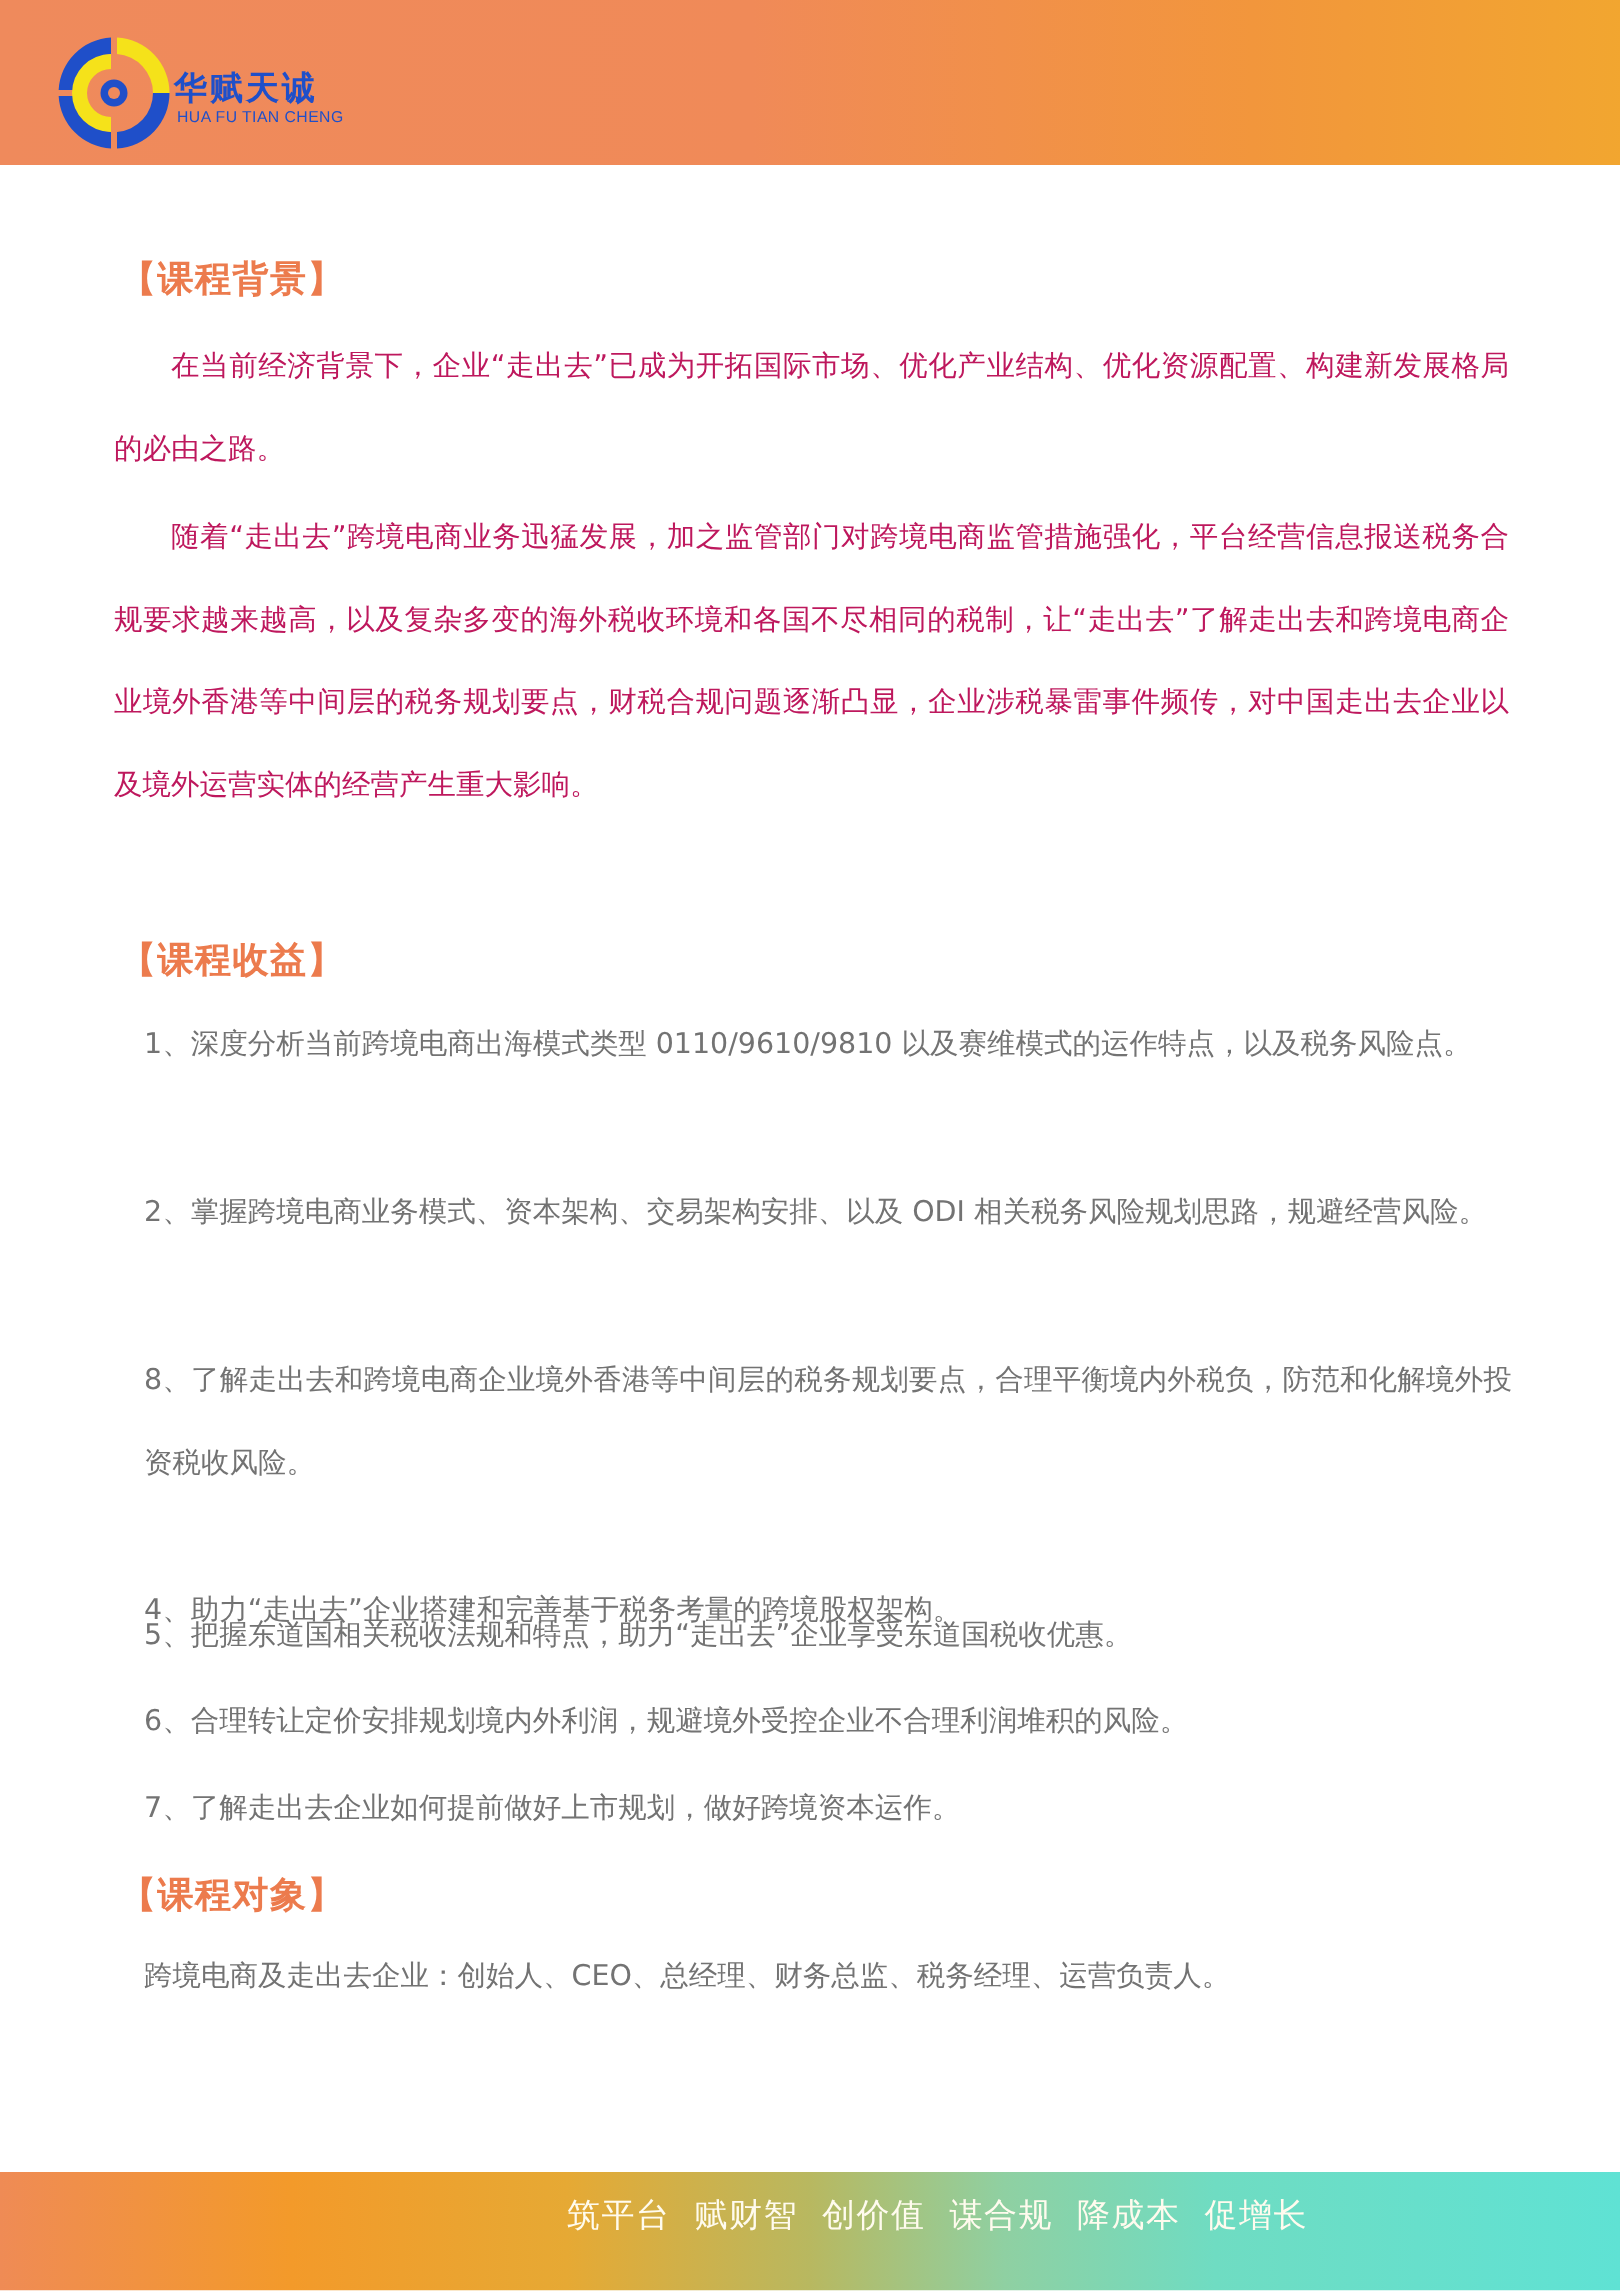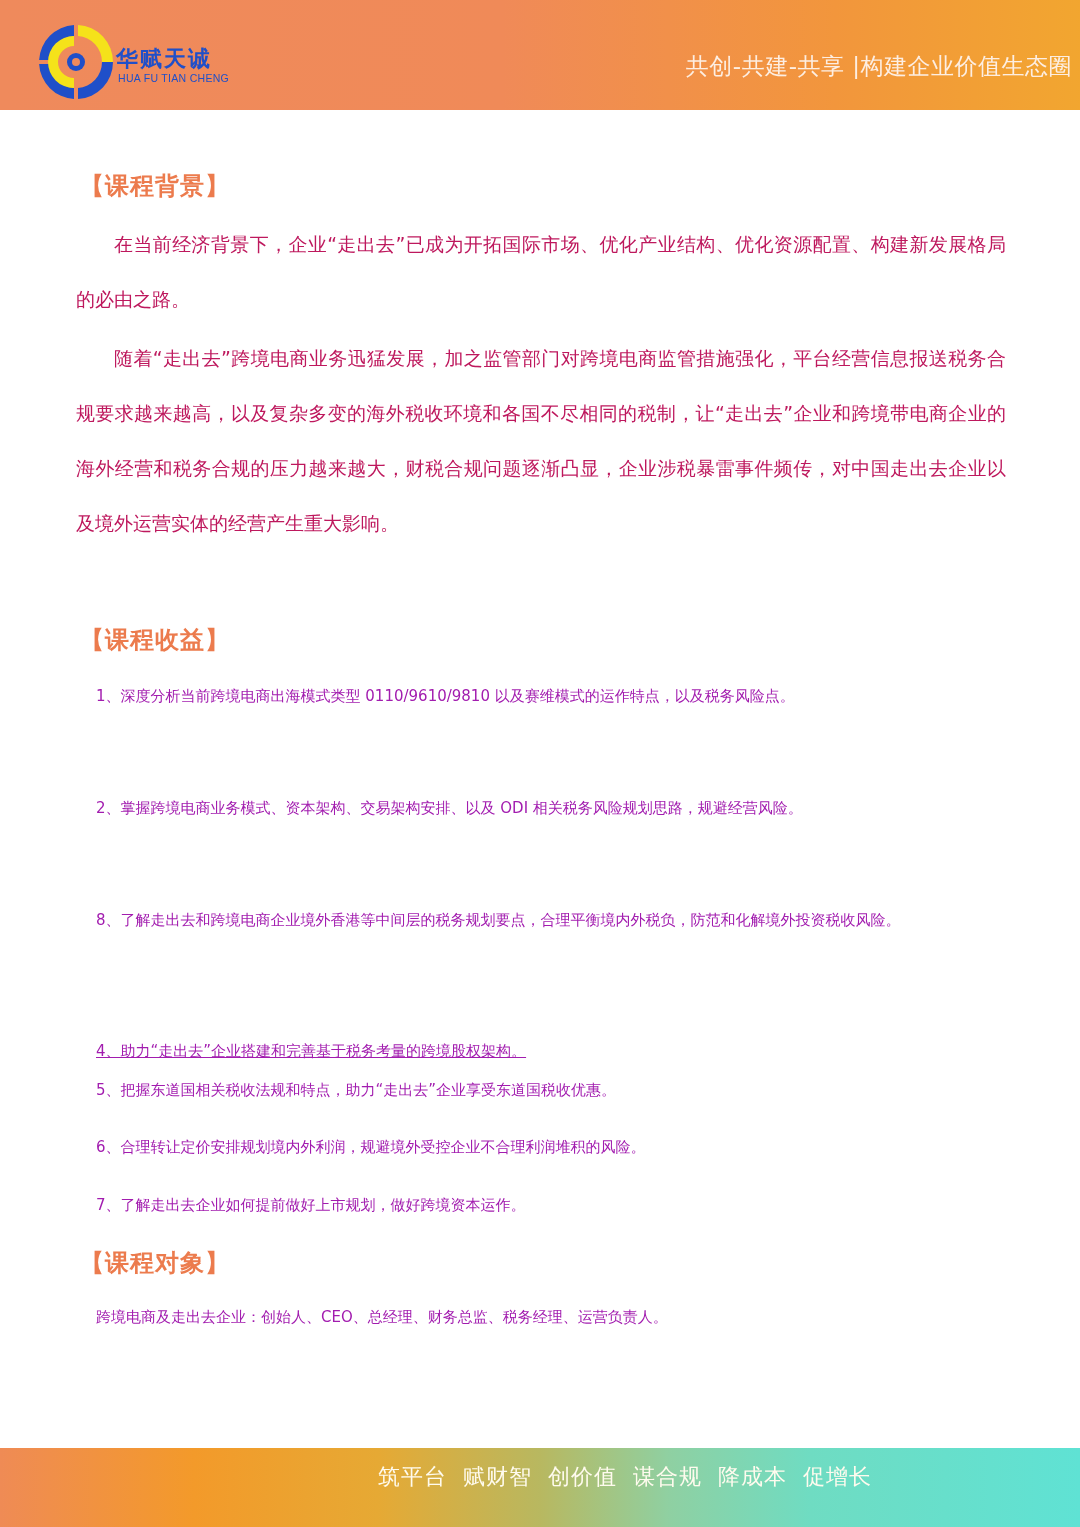--- a/index.html
+++ b/index.html
@@ -69,23 +69,23 @@
       font-size: 19px;
       line-height: 55px;
       color: #be185d;
       text-align: justify;
       text-indent: 2em;
     }
     .item {
       position: absolute;
       left: 96px;
       width: 912px;
-      font-size: 15px;
+      font-size: 19px;
       line-height: 55px;
-      color: #a21caf;
+      color: #737373;
       text-align: justify;
     }
 
     .footer {
       position: absolute;
       left: 0; top: 1448px;
       width: 1080px;
       height: 79px;
       background: linear-gradient(90deg, #ef8b55 0%, #f39a2a 18%, #e6a934 35%, #b8b860 50%, #8fd0a2 62%, #6fdcc2 75%, #5fe2d4 100%);
     }
@@ -111,32 +111,31 @@
     <path d="M42 3 A37 37 0 0 1 77 40 L66 40 A26 26 0 0 0 42 14 Z" fill="#f5e21a"></path>
     <path d="M77 40 A37 37 0 0 1 42 77 L42 66 A26 26 0 0 0 66 40 Z" fill="#1f4fc9"></path>
 
     <path d="M38 14 A26 26 0 0 0 38 66 L38 56 A16 16 0 0 1 38 24 Z" fill="#f5e21a"></path>
 
     <circle cx="40" cy="40" r="9" fill="#1f4fc9"></circle>
     <circle cx="40" cy="40" r="4" fill="#ef8a5c"></circle>
   </svg>
   <div class="brand-cn">华赋天诚</div>
   <div class="brand-en">HUA FU TIAN CHENG</div>
-  <div class="slogan">共创-共建-共享  |构建企业价值生态圈</div>
 </div>
 
 <div class="section-title" style="left:80px; top:170px;">【课程背景】</div>
 <div class="para" style="top:217px;">在当前经济背景下，企业“走出去”已成为开拓国际市场、优化产业结构、优化资源配置、构建新发展格局的必由之路。</div>
-<div class="para" style="top:331px;">随着“走出去”跨境电商业务迅猛发展，加之监管部门对跨境电商监管措施强化，平台经营信息报送税务合规要求越来越高，以及复杂多变的海外税收环境和各国不尽相同的税制，让“走出去”企业和跨境带电商企业的海外经营和税务合规的压力越来越大，财税合规问题逐渐凸显，企业涉税暴雷事件频传，对中国走出去企业以及境外运营实体的经营产生重大影响。</div>
+<div class="para" style="top:331px;">随着“走出去”跨境电商业务迅猛发展，加之监管部门对跨境电商监管措施强化，平台经营信息报送税务合规要求越来越高，以及复杂多变的海外税收环境和各国不尽相同的税制，让“走出去”了解走出去和跨境电商企业境外香港等中间层的税务规划要点，财税合规问题逐渐凸显，企业涉税暴雷事件频传，对中国走出去企业以及境外运营实体的经营产生重大影响。</div>
 
 <div class="section-title" style="left:80px; top:624px;">【课程收益】</div>
 <div class="item" style="top:669px;">1、深度分析当前跨境电商出海模式类型 0110/9610/9810 以及赛维模式的运作特点，以及税务风险点。</div>
 <div class="item" style="top:781px;">2、掌握跨境电商业务模式、资本架构、交易架构安排、以及 ODI 相关税务风险规划思路，规避经营风险。</div>
 <div class="item" style="top:893px;">8、了解走出去和跨境电商企业境外香港等中间层的税务规划要点，合理平衡境内外税负，防范和化解境外投资税收风险。</div>
-<div class="item" style="top:1024px;text-decoration:underline;">4、助力“走出去”企业搭建和完善基于税务考量的跨境股权架构。</div>
+<div class="item" style="top:1046px;">4、助力“走出去”企业搭建和完善基于税务考量的跨境股权架构。</div>
 <div class="item" style="top:1063px;">5、把握东道国相关税收法规和特点，助力“走出去”企业享受东道国税收优惠。</div>
 <div class="item" style="top:1120px;">6、合理转让定价安排规划境内外利润，规避境外受控企业不合理利润堆积的风险。</div>
 <div class="item" style="top:1178px;">7、了解走出去企业如何提前做好上市规划，做好跨境资本运作。</div>
 
 <div class="section-title" style="left:80px; top:1247px;">【课程对象】</div>
 <div class="item" style="top:1290px;">跨境电商及走出去企业：创始人、CEO、总经理、财务总监、税务经理、运营负责人。</div>
 
 <div class="footer"></div>
 <div class="footer-text">筑平台  赋财智  创价值  谋合规  降成本  促增长</div>
 

